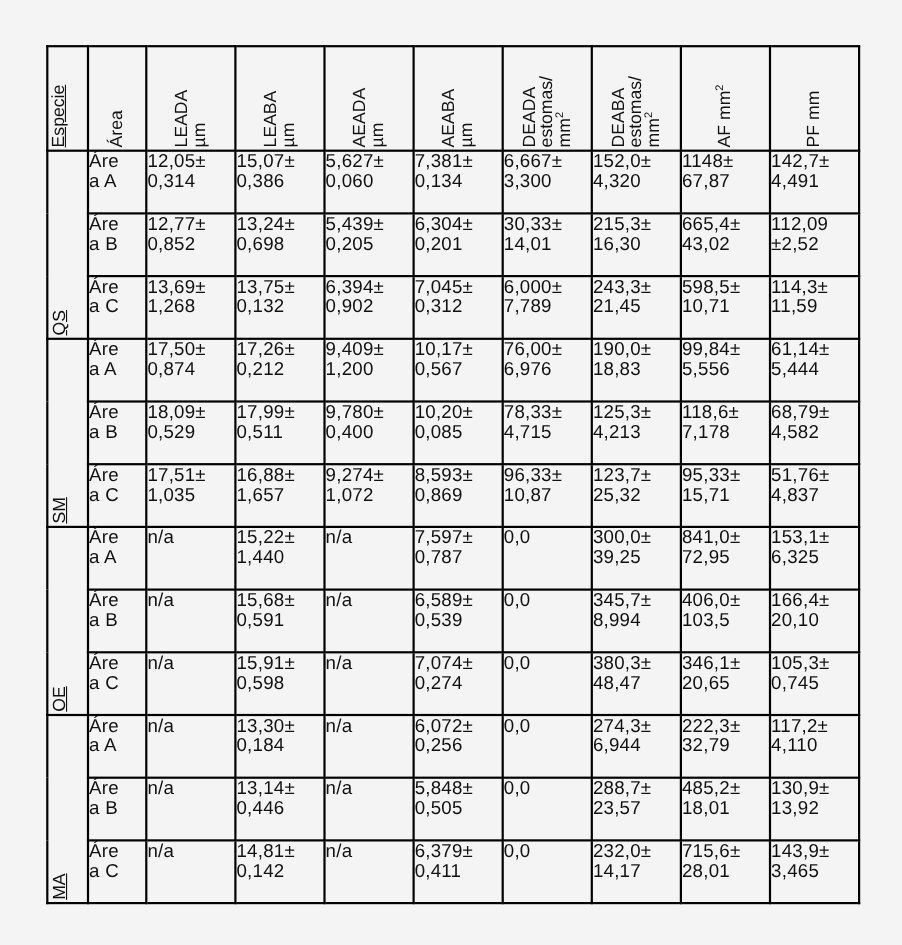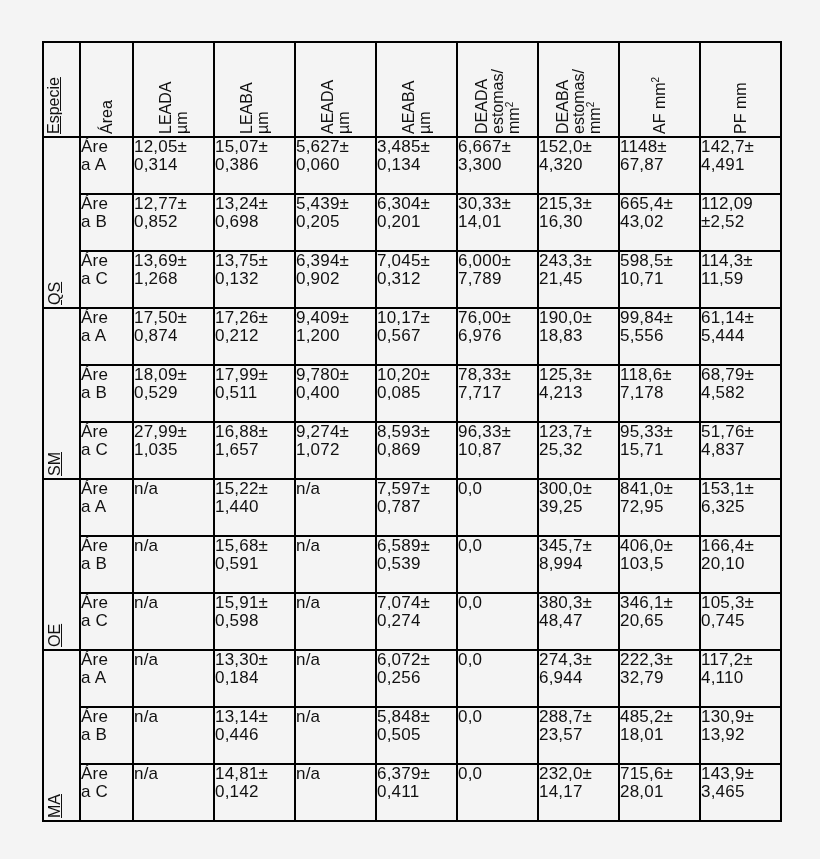--- a/index.html
+++ b/index.html
@@ -175,21 +175,21 @@
         </td>
         <td class="cell">
           <span>15,07±</span>
           <span>0,386</span>
         </td>
         <td class="cell">
           <span>5,627±</span>
           <span>0,060</span>
         </td>
         <td class="cell">
-          <span>3,485±</span>
+          <span>7,381±</span>
           <span>0,134</span>
         </td>
         <td class="cell">
           <span>6,667±</span>
           <span>3,300</span>
         </td>
         <td class="cell">
           <span>152,0±</span>
           <span>4,320</span>
         </td>
@@ -335,42 +335,42 @@
         <td class="cell">
           <span>9,780±</span>
           <span>0,400</span>
         </td>
         <td class="cell">
           <span>10,20±</span>
           <span>0,085</span>
         </td>
         <td class="cell">
           <span>78,33±</span>
-          <span>7,717</span>
+          <span>4,715</span>
         </td>
         <td class="cell">
           <span>125,3±</span>
           <span>4,213</span>
         </td>
         <td class="cell">
           <span>118,6±</span>
           <span>7,178</span>
         </td>
         <td class="cell">
           <span>68,79±</span>
           <span>4,582</span>
         </td>
       </tr>
       <tr class="row">
         <td class="cell">
           <span>Áre</span>
           <span>a C</span>
         </td>
         <td class="cell">
-          <span>27,99±</span>
+          <span>17,51±</span>
           <span>1,035</span>
         </td>
         <td class="cell">
           <span>16,88±</span>
           <span>1,657</span>
         </td>
         <td class="cell">
           <span>9,274±</span>
           <span>1,072</span>
         </td>

